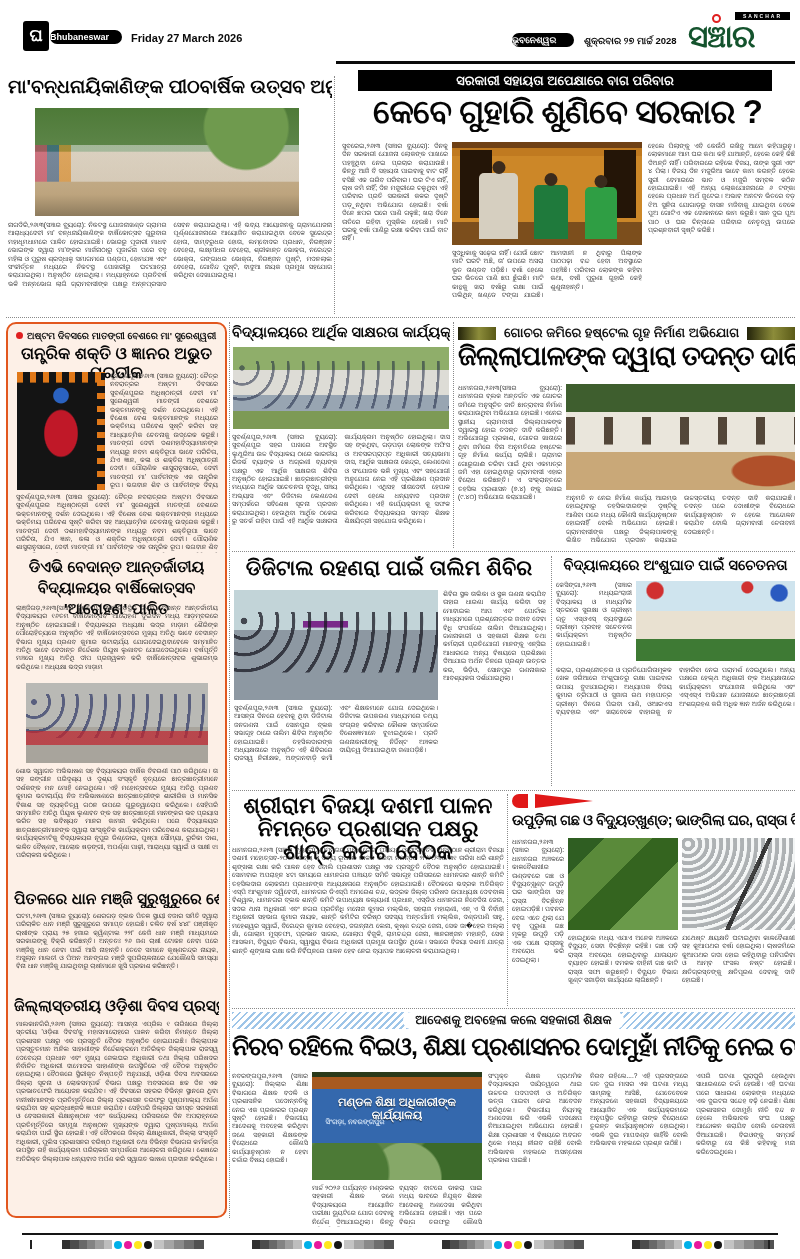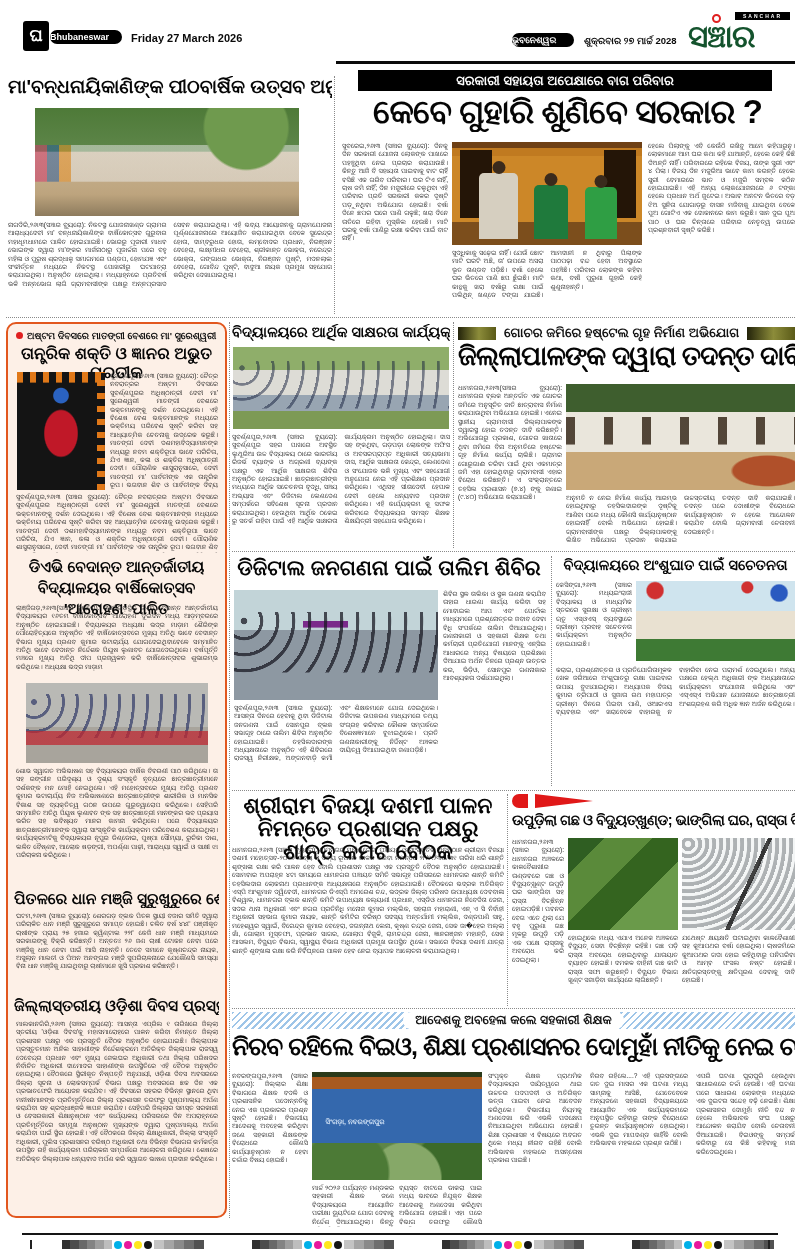--- a/index.html
+++ b/index.html
@@ -128,21 +128,21 @@
   <div class="olive" style="flex:0 0 38px"></div>
   <span>ଗୋଚର ଜମିରେ ହଷ୍ଟେଲ ଗୃହ ନିର୍ମାଣ ଅଭିଯୋଗ</span>
   <div class="olive" style="flex:1"></div>
 </div>
 <div class="abs hl nowrap" style="left:458px;top:341px;width:337px;font-size:27px;letter-spacing:-1px">ଜିଲ୍ଲାପାଳଙ୍କ ଦ୍ୱାରା ତଦନ୍ତ ଦାବି</div>
 <div class="abs btxt" style="left:458px;top:384px;width:104px;height:163px">ଧାମନଗର,୨୬ା୩(ସଞ୍ଚାର ବ୍ୟୁରୋ): ଧାମନଗର ବ୍ଲକ ଅନ୍ତର୍ଗତ ଏକ ଗୋଚର ଜମିରେ ଅନୁସୂଚିତ ଜାତି ଛାତ୍ରାବାସ ନିର୍ମାଣ କରାଯାଉଥିବା ଅଭିଯୋଗ ହୋଇଛି। ଏନେଇ ସ୍ଥାନୀୟ ଗ୍ରାମବାସୀ ଜିଲ୍ଲାପାଳଙ୍କ ଦ୍ୱାରସ୍ଥ ହୋଇ ତଦନ୍ତ ଦାବି କରିଛନ୍ତି। ଅଭିଯୋଗରୁ ପ୍ରକାଶ, ଗୋଚର ଖାତାରେ ଥିବା ଜମିରେ ବିନା ଅନୁମତିରେ ହଷ୍ଟେଲ ଗୃହ ନିର୍ମାଣ କାର୍ଯ୍ୟ ଚାଲିଛି। ଗ୍ରାମର ଗୋରୁଗାଈ ଚରିବା ପାଇଁ ଥିବା ଏକମାତ୍ର ଜମି ଏହା ହୋଇଥିବାରୁ ଗ୍ରାମବାସୀ ଏହାର ବିରୋଧ କରିଛନ୍ତି। ଏ ସଂକ୍ରାନ୍ତରେ ତହସିଲ ପ୍ରଶାସନ (୭.୪) ଙ୍କୁ ଜଣାଇ (୯.୪୦) ଅଭିଯୋଗ କରାଯାଇଛି।</div>
 <div class="abs photo p-building" style="left:566px;top:384px;width:229px;height:106px"></div>
 <div class="abs btxt cols2" style="left:566px;top:494px;width:229px;height:53px">ଅନୁମତି ନ ନେଇ ନିର୍ମାଣ କାର୍ଯ୍ୟ ଆରମ୍ଭ ହୋଇଥିବାରୁ ତହସିଲଦାରଙ୍କ ଦୃଷ୍ଟିକୁ ଆଣିବା ପରେ ମଧ୍ୟ କୌଣସି କାର୍ଯ୍ୟାନୁଷ୍ଠାନ ହୋଇନାହିଁ ବୋଲି ଅଭିଯୋଗ ହୋଇଛି। ଗ୍ରାମବାସୀଙ୍କ ପକ୍ଷରୁ ଜିଲ୍ଲାପାଳଙ୍କୁ ଲିଖିତ ଅଭିଯୋଗ ପ୍ରଦାନ କରାଯାଇ ଉଚ୍ଚସ୍ତରୀୟ ତଦନ୍ତ ଦାବି କରାଯାଇଛି। ତଦନ୍ତ ପରେ ଦୋଷୀଙ୍କ ବିରୋଧରେ କାର୍ଯ୍ୟାନୁଷ୍ଠାନ ନ ହେଲେ ଆନ୍ଦୋଳନ କରାଯିବ ବୋଲି ଗ୍ରାମବାସୀ ଚେତାବନୀ ଦେଇଛନ୍ତି।</div>
 <div class="abs hdot" style="left:232px;top:551px;width:563px;height:0"></div>
 
-<div class="abs hl center nowrap" style="left:232px;top:556px;width:314px;font-size:21px">ଡିଜିଟାଲ ଜନଗଣନା ପାଇଁ ତାଲିମ ଶିବିର</div>
+<div class="abs hl center nowrap" style="left:232px;top:556px;width:314px;font-size:21px">ଡିଜିଟାଲ ରହଣରା ପାଇଁ ତାଲିମ ଶିବିର</div>
 <div class="abs photo p-classroom" style="left:234px;top:590px;width:204px;height:110px"></div>
 <div class="abs btxt" style="left:443px;top:590px;width:103px;height:196px">ଶିବିର ସ୍ଥଳ ତାଲିକା ଓ ସ୍ଥଳ ଗଣନା କରାଯିବ ତାହାର ଧାରଣା କାର୍ଯ୍ୟ କରିବା ସହ ମୋବାଇଲ ଆପ ଏବଂ ପୋର୍ଟାଲ ମାଧ୍ୟମରେ ପ୍ରଶ୍ନୋତ୍ତର ଜବାବ ଦେବା ବିଧି ସଂପର୍କରେ ତାଲିମ ଦିଆଯାଇଥିଲା। ଗଣନାକାରୀ ଓ ସହକାରୀ ଶିକ୍ଷକ ତଥା କର୍ମଚାରୀ ପ୍ରତିଯୋଗୀ ମାନଙ୍କୁ ଏନ୍‌ସିଇ ଆଧାରରେ ଅନ୍ୟ ବିଷୟରେ ପ୍ରଶିକ୍ଷଣ ଦିଆଯାଇ ଅର୍ଥନ ତିନରେ ପ୍ରଶ୍ନ ଉତ୍ତର କର, ଭିଡ଼ିଓ, ସୋନପୁର ଗଣନାକାର ଆବଶ୍ୟକତା ଦର୍ଶାଯାଇଥିଲା।</div>
 <div class="abs btxt cols2" style="left:234px;top:704px;width:204px;height:82px">ସୁବର୍ଣ୍ଣପୁର,୨୬ା୩ (ସଞ୍ଚାର ବ୍ୟୁରୋ): ଆସନ୍ତା ଦିନରେ ହେବାକୁ ଥିବା ଡିଜିଟାଲ ଜନଗଣନା ପାଇଁ ସୋନପୁର ବ୍ଲକ ସଭାଗୃହ ଠାରେ ତାଲିମ ଶିବିର ଅନୁଷ୍ଠିତ ହୋଇଯାଇଛି। ତହସିଲଦାରଙ୍କ ଅଧ୍ୟକ୍ଷତାରେ ଅନୁଷ୍ଠିତ ଏହି ଶିବିରରେ ରାଜସ୍ୱ ନିରୀକ୍ଷକ, ଅଙ୍ଗନବାଡ଼ି କର୍ମୀ ଏବଂ ଶିକ୍ଷକମାନେ ଯୋଗ ଦେଇଥିଲେ। ଡିଜିଟାଲ ଉପକରଣ ମାଧ୍ୟମରେ ତଥ୍ୟ ସଂଗ୍ରହ କରିବାର କୌଶଳ ସମ୍ପର୍କରେ ବିଶେଷଜ୍ଞମାନେ ବୁଝାଇଥିଲେ। ପ୍ରତି ଗଣନାକାରୀଙ୍କୁ ନିର୍ଦ୍ଦିଷ୍ଟ ଅଞ୍ଚଳର ଦାୟିତ୍ୱ ଦିଆଯାଇଥିବା ଜଣାପଡ଼ିଛି।</div>
 <div class="abs vdot" style="left:551px;top:556px;width:0;height:230px"></div>
 
 <div class="abs hl center nowrap" style="left:556px;top:557px;width:239px;font-size:14.5px">ବିଦ୍ୟାଳୟରେ ଅଂଶୁଘାତ ପାଇଁ ସଚେତନତା</div>
 <div class="abs btxt" style="left:556px;top:581px;width:76px;height:82px">କେସିଙ୍ଗା,୨୬ା୩ (ସଞ୍ଚାର ବ୍ୟୁରୋ): ମଧ୍ୟଇଂରାଜୀ ବିଦ୍ୟାଳୟ ଓ ମାଧ୍ୟମିକ ସ୍ତରରେ ସୁରକ୍ଷା ଓ ଗ୍ରୀଷ୍ମ ଋତୁ ଏସ୍‌ଓଏସ୍ ବ୍ୟବସ୍ଥାରେ ଗ୍ରୀଷ୍ମ ପ୍ରବାହ ସଚେତନତା କାର୍ଯ୍ୟକ୍ରମ ଅନୁଷ୍ଠିତ ହୋଇଯାଇଛି।</div>
 <div class="abs photo p-dais" style="left:636px;top:581px;width:159px;height:80px"></div>
 <div class="abs btxt cols2" style="left:556px;top:666px;width:239px;height:118px">କରାଇ, ପ୍ରଶ୍ନୋତ୍ତର ଓ ପ୍ରତିଯୋଗିତାମୂଳକ ଖେଳ ଜରିଆରେ ଅଂଶୁଘାତରୁ ରକ୍ଷା ପାଇବାର ଉପାୟ ବୁଝାଯାଇଥିଲା। ଅଧ୍ୟାପକ ବିଜୟ କୁମାର ତ୍ରିପାଠୀ ଓ ସୁଜାତା ରଥ ମହାପାତ୍ର ଗ୍ରୀଷ୍ମ ଦିନରେ ପିଇବା ପାଣି, ଓଆରଏସ ବ୍ୟବହାର ଏବଂ ଖରାବେଳେ ବାହାରକୁ ନ ବାହାରିବା ନେଇ ପରାମର୍ଶ ଦେଇଥିଲେ। ଅନ୍ୟ ପକ୍ଷରେ ହେଲ୍ଥ ଅଧିକାରୀ ଙ୍କ ଅଧ୍ୟକ୍ଷତାରେ କାର୍ଯ୍ୟକ୍ରମ ସଂଯୋଜନା କରିଥିଲେ ଏବଂ ଏସ୍‌ଏସ୍‌ଏ ଅଭିଯାନ ଯୋଜନାରେ ଛାତ୍ରଛାତ୍ରୀ ଅଂଶଗ୍ରହଣ କରି ଅଧିକ ଜ୍ଞାନ ଅର୍ଜନ କରିଥିଲେ।</div>
 <div class="abs hdot" style="left:232px;top:790px;width:563px;height:0"></div>
@@ -163,20 +163,21 @@
 <div class="abs btxt" style="left:682px;top:934px;width:113px;height:72px">ଯଥେଷ୍ଟ କ୍ଷୟକ୍ଷତି ଘଟାଇଥିବା କାଳବୈଶାଖୀ ସହ କୁଆପଥର ବର୍ଷା ହୋଇଥିଲା। ଚାଷଜମିରେ କୁଆପଥର ଗଦା ହୋଇ ରହିଥିବାରୁ ପନିପରିବା ଓ ଆମ୍ବ ଫସଲ ନଷ୍ଟ ହୋଇଛି। କ୍ଷତିଗ୍ରସ୍ତଙ୍କୁ କ୍ଷତିପୂରଣ ଦେବାକୁ ଦାବି ହୋଇଛି।</div>
 <div class="abs hdot" style="left:232px;top:1008px;width:563px;height:0"></div>
 
 <div class="abs kstripe" style="left:232px;top:1012px;width:563px;height:17px">
     <span>ଆଦେଶକୁ ଅବହେଳା କଲେ ସହକାରୀ ଶିକ୍ଷକ</span>
   </div>
 <div class="abs hl center nowrap" style="left:232px;top:1032px;width:563px;font-size:25px;letter-spacing:-1px">ନିରବ ରହିଲେ ବିଇଓ, ଶିକ୍ଷା ପ୍ରଶାସନର ଦୋମୁହାଁ ନୀତିକୁ ନେଇ ଚର୍ଚ୍ଚା</div>
 <div class="abs btxt" style="left:232px;top:1072px;width:76px;height:155px">ନବରଙ୍ଗପୁର,୨୬ା୩ (ସଞ୍ଚାର ବ୍ୟୁରୋ): ଜିଲ୍ଲାର ଶିକ୍ଷା ବିଭାଗରେ ଶିକ୍ଷକ ବଦଳି ଓ ପ୍ରଶାସନିକ ପଦୋନ୍ନତିକୁ ନେଇ ଏକ ପ୍ରକାରର ପ୍ରଶ୍ନ ସୃଷ୍ଟି ହୋଇଛି। ବିଭାଗୀୟ ଆଦେଶକୁ ଅବହେଳା କରିଥିବା ଜଣେ ସହକାରୀ ଶିକ୍ଷକଙ୍କ ବିରୋଧରେ କୌଣସି କାର୍ଯ୍ୟାନୁଷ୍ଠାନ ନ ହେବା ଚର୍ଚ୍ଚାର ବିଷୟ ହୋଇଛି।</div>
 <div class="abs photo p-sign" style="left:312px;top:1072px;width:170px;height:108px">
   <div class="signroof"></div>
+  <div class="signtxt">ମଣ୍ଡଳ ଶିକ୍ଷା ଅଧିକାରୀଙ୍କ କାର୍ଯ୍ୟାଳୟ</div>
   <div class="signtxt2">ସିଂଗଡ଼ା, ନବରଙ୍ଗପୁର</div>
   <div class="signleaf"></div>
 </div>
 <div class="abs btxt" style="left:312px;top:1184px;width:82px;height:43px">ମାର୍ଚ୍ଚ ୨୦୨୬ ପର୍ଯ୍ୟନ୍ତ ମଣ୍ଡଳର ସହକାରୀ ଶିକ୍ଷକ ଜଣେ ବିଦ୍ୟାଳୟରେ ଆୟୋଜିତ ପରୀକ୍ଷା ଡ୍ୟୁଟିରେ ଯୋଗ ଦେବାକୁ ନିର୍ଦ୍ଦେଶ ଦିଆଯାଇଥିଲା। କିନ୍ତୁ ଏହି ନିର୍ଦ୍ଦେଶକୁ ଅବହେଳା କରି ଉକ୍ତ ଶିକ୍ଷକ ୧୮ ମାର୍ଚ୍ଚ ୨୦୨୬ ତାରିଖ ରେ ନିମଜଣ</div>
 <div class="abs btxt" style="left:399px;top:1184px;width:83px;height:43px">ବ୍ୟସ୍ତ ବାଟରେ ଡାକରା ପାଇ ମଧ୍ୟ ଭାବରେ ନିଯୁକ୍ତ ଶିକ୍ଷକ ଆଦେଶକୁ ଅଣଦେଖା କରିଥିବା ଅଭିଯୋଗ ହୋଇଛି। ଏହା ପରେ ବିଭାଗ ତରଫରୁ କୌଣସି କାର୍ଯ୍ୟାନୁଷ୍ଠାନ ହୋଇନଥିବା ଜଣାପଡ଼ିଛି।</div>
 <div class="abs btxt" style="left:488px;top:1072px;width:94px;height:155px">ସଂପୃକ୍ତ ଶିକ୍ଷକ ପ୍ରାଥମିକ ବିଦ୍ୟାଳୟର ଦାୟିତ୍ୱରେ ଥାଇ ଉଚ୍ଚତର ପଦପଦବୀ ଓ ଅତିରିକ୍ତ ଭତ୍ତା ପାଇବା ନେଇ ଆବେଦନ କରିଥିଲେ। ବିଭାଗୀୟ ନିୟମକୁ ଅଣଦେଖା କରି ଏଭଳି ପଦକ୍ଷେପ ନିଆଯାଇଥିବା ଅଭିଯୋଗ ହୋଇଛି। ଶିକ୍ଷା ପ୍ରଶାସନ ଏ ବିଷୟରେ ଅବଗତ ଥିଲେ ମଧ୍ୟ ନୀରବ ରହିଛି ବୋଲି ଅଭିଭାବକ ମହଲରେ ଅସନ୍ତୋଷ ପ୍ରକାଶ ପାଇଛି।</div>
 <div class="abs btxt" style="left:590px;top:1072px;width:98px;height:155px">ନିରବ ରହିଲେ....? ଏହି ପ୍ରସଙ୍ଗରେ ଗତ ଦୁଇ ମାସର ଏକ ଘଟଣା ମଧ୍ୟ ସାମ୍ନାକୁ ଆସିଛି, ଯେତେବେଳେ ଅନ୍ୟଜଣେ ସହକାରୀ ବିଦ୍ୟାଳୟରେ ଆୟୋଜିତ ଏକ କାର୍ଯ୍ୟକ୍ରମରେ ଅନୁପସ୍ଥିତ ରହିବାରୁ ତାଙ୍କ ବିରୋଧରେ ତୁରନ୍ତ କାର୍ଯ୍ୟାନୁଷ୍ଠାନ ହୋଇଥିଲା। ଏଭଳି ଦୁଇ ମାପଦଣ୍ଡ କାହିଁକି ବୋଲି ଅଭିଭାବକ ମହଲରେ ପ୍ରଶ୍ନ ଉଠିଛି।</div>
 <div class="abs btxt" style="left:696px;top:1072px;width:99px;height:155px">ଏପରି ଘଟଣା ଘୁରାଘୁରି ହେଉଥିବା ସାଧାରଣରେ ଚର୍ଚ୍ଚା ହେଉଛି। ଏହି ଘଟଣା ପରେ ସାଧାରଣ ଲୋକଙ୍କ ମଧ୍ୟରେ ଏକ ଦୁଇଟର ସନ୍ଦେହ ବଢ଼ି ନେଇଛି। ଶିକ୍ଷା ପ୍ରଶାସନର ଦୋମୁହାଁ ନୀତି ବନ୍ଦ ନ ହେଲେ ଅଭିଭାବକ ସଂଘ ପକ୍ଷରୁ ଆନ୍ଦୋଳନ କରାଯିବ ବୋଲି ଚେତାବନୀ ଦିଆଯାଇଛି। ବିଇଓଙ୍କୁ ସମ୍ପର୍କ କରିବାରୁ ସେ କିଛି କହିବାକୁ ମନା କରିଦେଇଥିଲେ।</div>
 
 <div class="abs" style="left:22px;top:1233px;width:756px;height:2px;background:#151515"></div>

